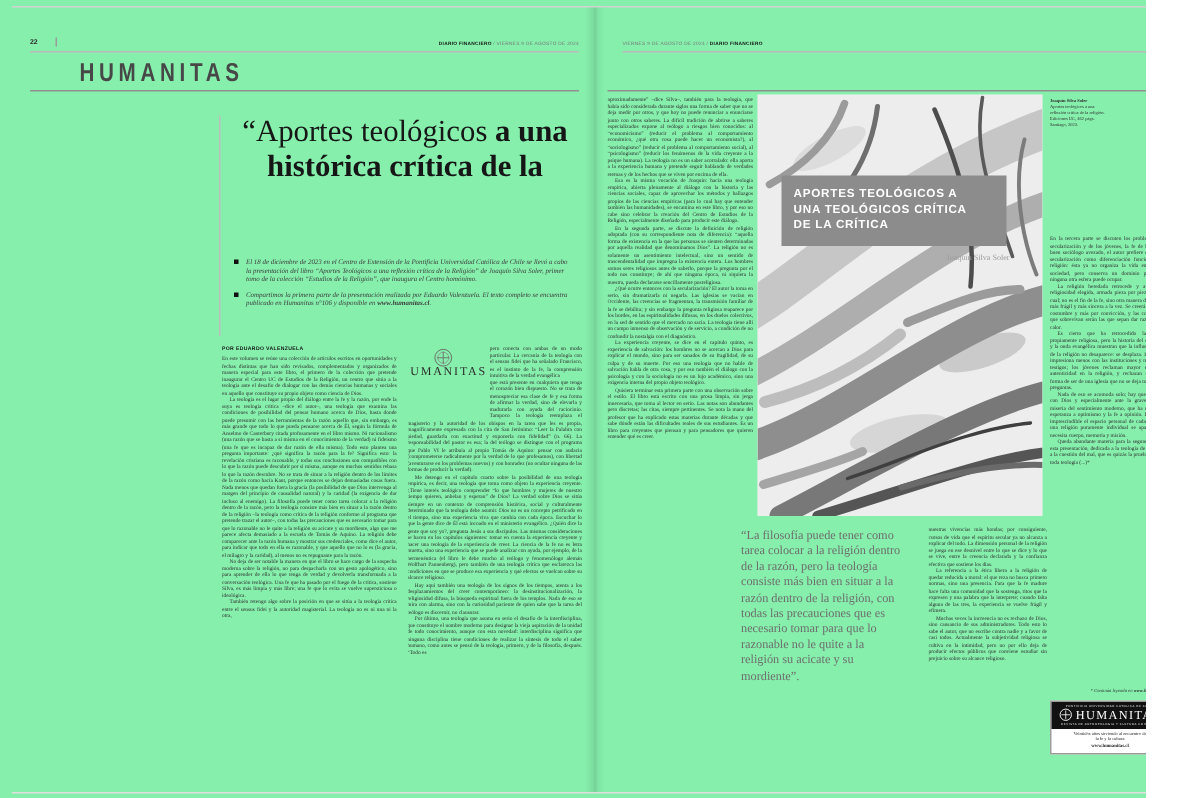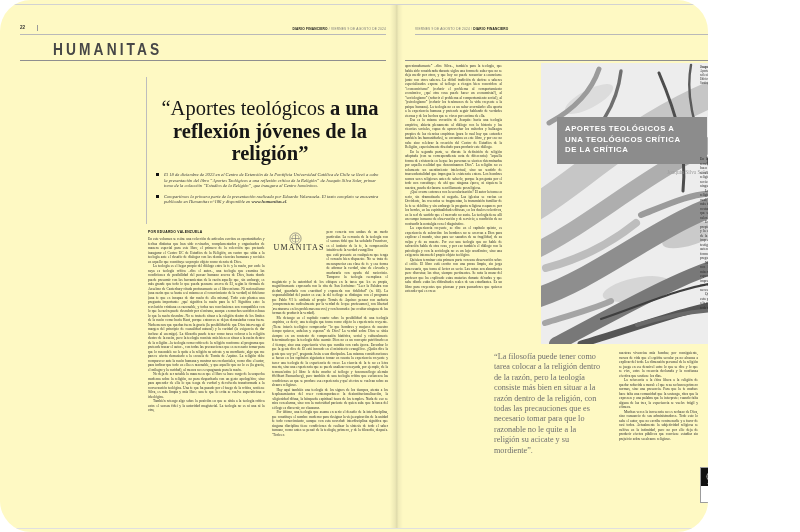--- a/index.html
+++ b/index.html
@@ -1,17 +1,17 @@
 <!DOCTYPE html>
 <html lang="es"><head>
 <meta charset="utf-8">
 <style>
   html,body{margin:0;padding:0;background:#ffffff;}
-  #spread{position:relative;width:708px;height:532px;background:#fef9c3;overflow:hidden;
-          font-family:"Liberation Serif",serif;color:#2b2b2b;border-radius:31px;}
+  #spread{position:relative;width:764px;height:532px;background:#86efac;overflow:hidden;
+          font-family:"Liberation Serif",serif;color:#2b2b2b;}
   .abs{position:absolute;}
   .rule{background:#b9b9b9;height:1px;}
   .rule-dark{background:#8f8f8f;height:1px;}
   .vrule{background:#bdbdbd;width:1px;}
   .tick{background:#9a9a9a;width:1px;height:6px;}
 
   
   .pagenum{font-family:"Liberation Sans",sans-serif;font-size:4.6px;font-weight:bold;color:#333;}
   .runhead{font-family:"Liberation Sans",sans-serif;font-size:3.2px;color:#777;letter-spacing:.2px;white-space:nowrap;}
   .runhead b{color:#111;}
@@ -41,21 +41,21 @@
 
   
   .inline-logo{float:left;width:57px;height:42px;margin:0 3px 2px -5px;text-align:center;padding-top:2px;}
   .inline-logo .word{font-family:"Liberation Serif",serif;font-size:8px;letter-spacing:1.2px;color:#2d2d2d;white-space:nowrap;}
   .inline-logo svg{display:block;margin:0 auto 1px auto;}
 
   
   .pullquote{width:108px;font-size:8.2px;line-height:10.4px;color:#6e6e6e;text-align:left;}
 
   
-  .cover{width:190px;height:281px;background:#ededed;overflow:hidden;margin-left:36px;}
+  .cover{width:190px;height:281px;background:#ededed;overflow:hidden;}
   .cover svg{position:absolute;left:0;top:0;}
   .coverbox{position:absolute;left:16px;top:54px;width:150px;height:47px;background:#8c8c8c;
             padding:7px 0 0 8px;box-sizing:border-box;}
   .coverbox div{font-family:"Liberation Sans",sans-serif;font-weight:bold;font-size:7.8px;line-height:10.6px;
                 color:#ffffff;letter-spacing:.5px;white-space:nowrap;}
   .coverauthor{position:absolute;right:22px;top:106px;font-size:5.4px;color:#9c9c9c;font-family:"Liberation Serif",serif;}
 
   .caption{width:80px;font-size:3px;line-height:3.9px;color:#2f2f2f;}
   .caption p{margin:0;}
   .caption p:first-child{font-weight:bold;}
@@ -88,24 +88,23 @@
   <div class="abs runhead" style="left:186px;top:27px;width:200px;text-align:right;">
     <b data-bind="header.left.paper">DIARIO FINANCIERO</b><span> / </span><span data-bind="header.left.date">VIERNES 9 DE AGOSTO DE 2024</span>
   </div>
   <div class="abs rule" style="left:20px;top:34px;width:366px;"></div>
 
   <div class="abs masthead" style="left:53px;top:40px;" data-bind="header.masthead">HUMANITAS</div>
   <div class="abs rule-dark" style="left:20px;top:60px;width:366px;"></div>
 
   <div class="abs vrule" style="left:146px;top:77px;height:147px;"></div>
 
-  <div class="abs title" style="left:151px;top:77px;margin-top:20px;">
+  <div class="abs title" style="left:151px;top:77px;">
     <div><span data-bind="title.line1_regular">“Aportes teológicos </span><span class="bold" data-bind="title.line1_bold">a una</span></div>
-    <div class="bold" data-bind="title.line2">reflexión jóvenes de la</div>
-    <div class="bold" data-bind="title.line3">religión”</div>
+    <div class="bold" data-bind="title.line2">histórica crítica de la</div>
   </div>
 
   <div class="abs lede" style="left:156px;top:172px;">
     <div class="item" data-bind="lede.bullet1">El 18 de diciembre de 2023 en el Centro de Extensión de la Pontificia Universidad Católica de Chile se llevó a cabo la presentación del libro “Aportes Teológicos a una reflexión crítica de la Religión” de Joaquín Silva Soler, primer tomo de la colección “Estudios de la Religión”, que inaugura el Centro homónimo.</div>
     <div class="item">
       <span data-bind="lede.bullet2_prefix">Compartimos la primera parte de la presentación realizada por Eduardo Valenzuela. El texto completo se encuentra publicado en Humanitas n°106 y disponible en </span><b data-bind="lede.bullet2_link">www.humanitas.cl</b><span data-bind="lede.bullet2_suffix">.</span>
     </div>
   </div>
 
   <div class="abs bodycols" style="left:148px;top:230px;width:240px;height:290px;">

